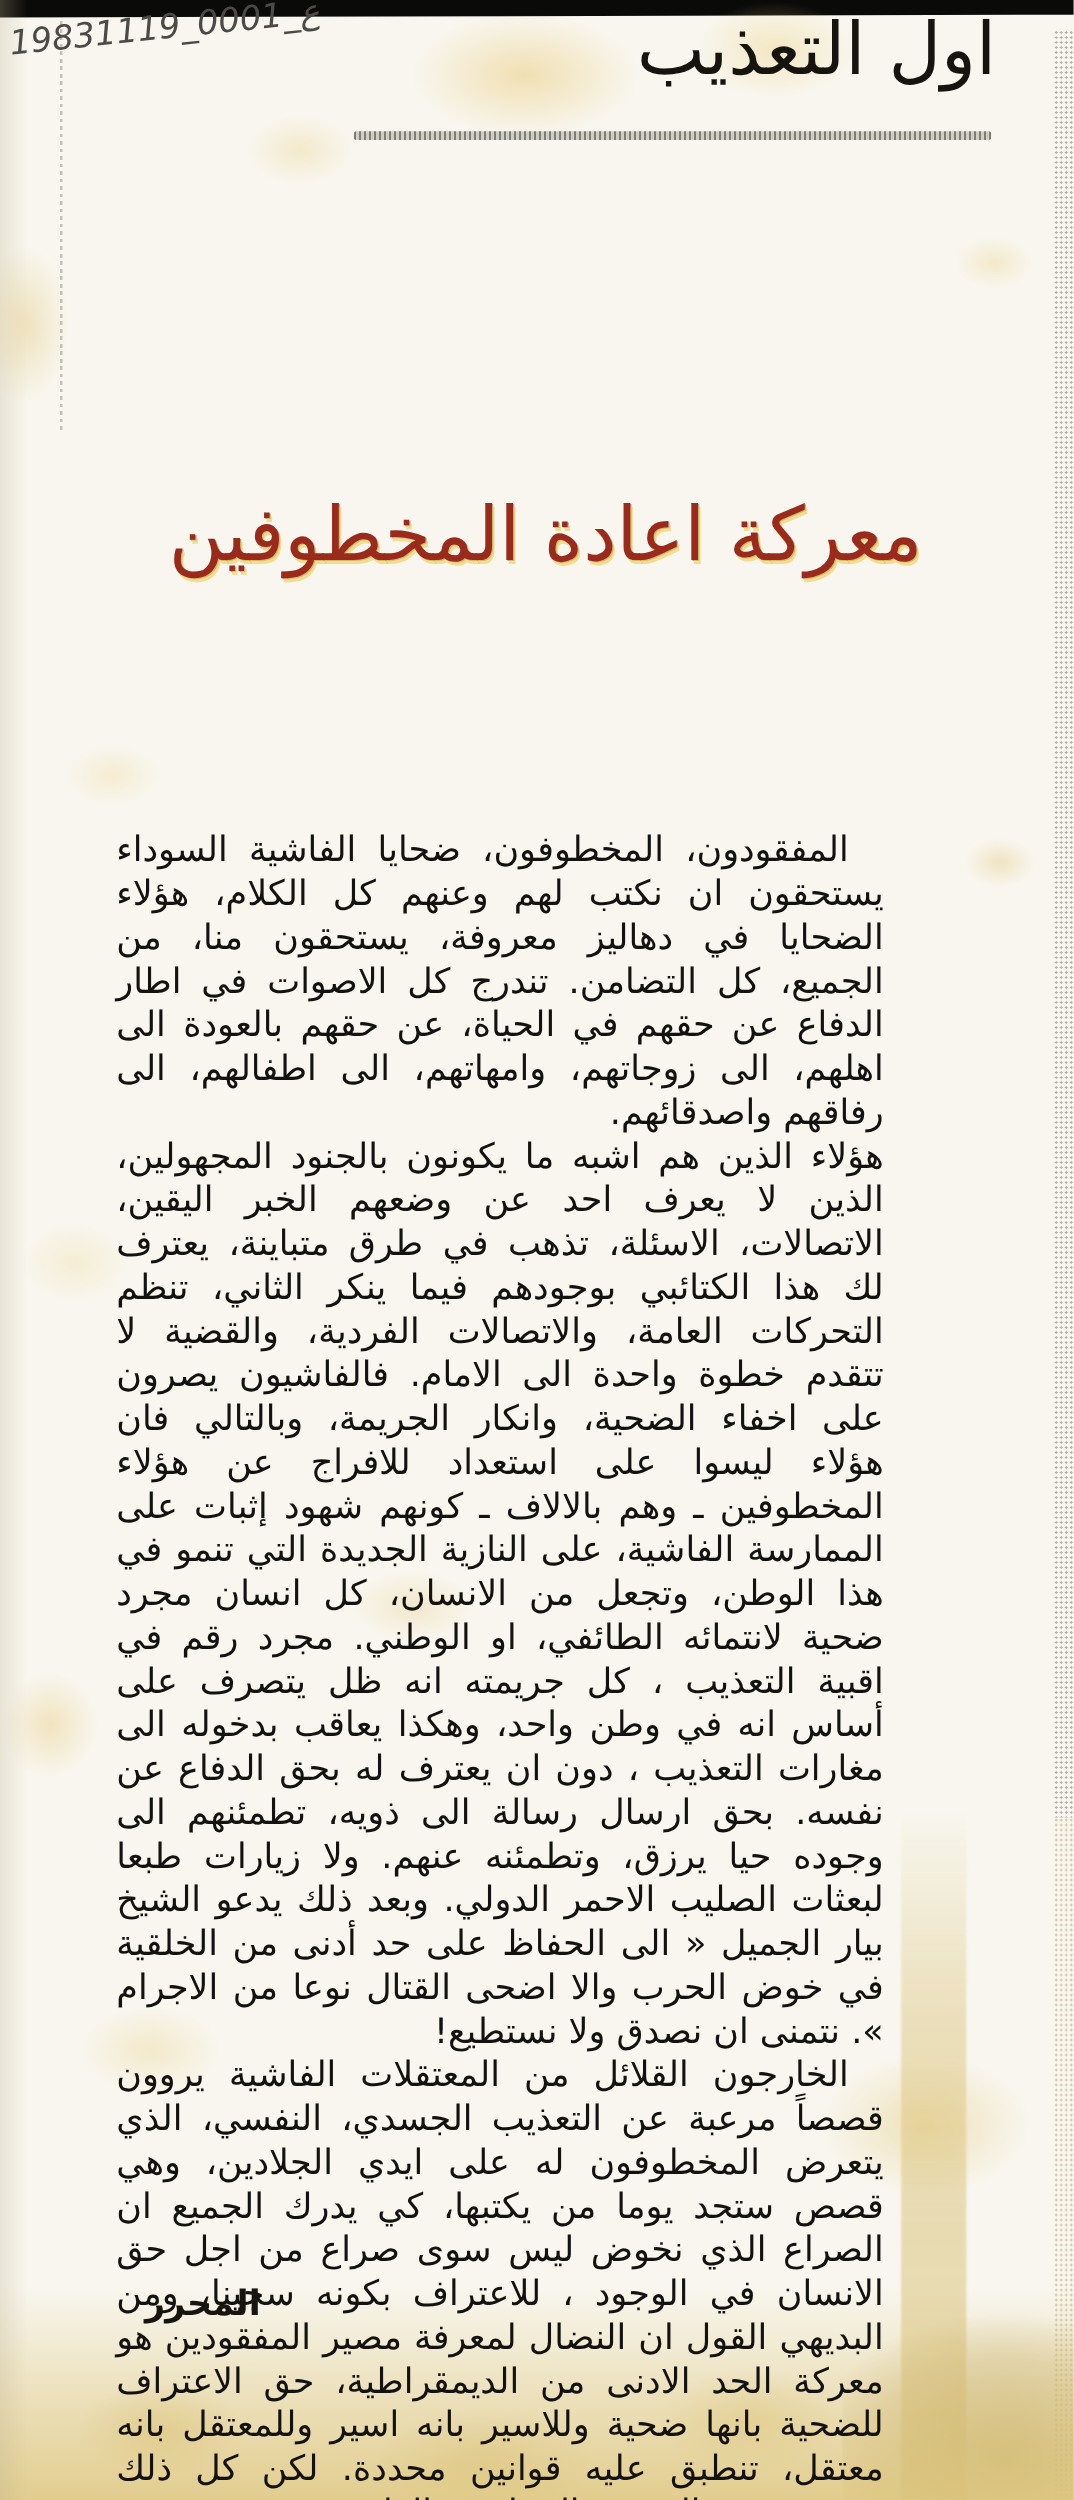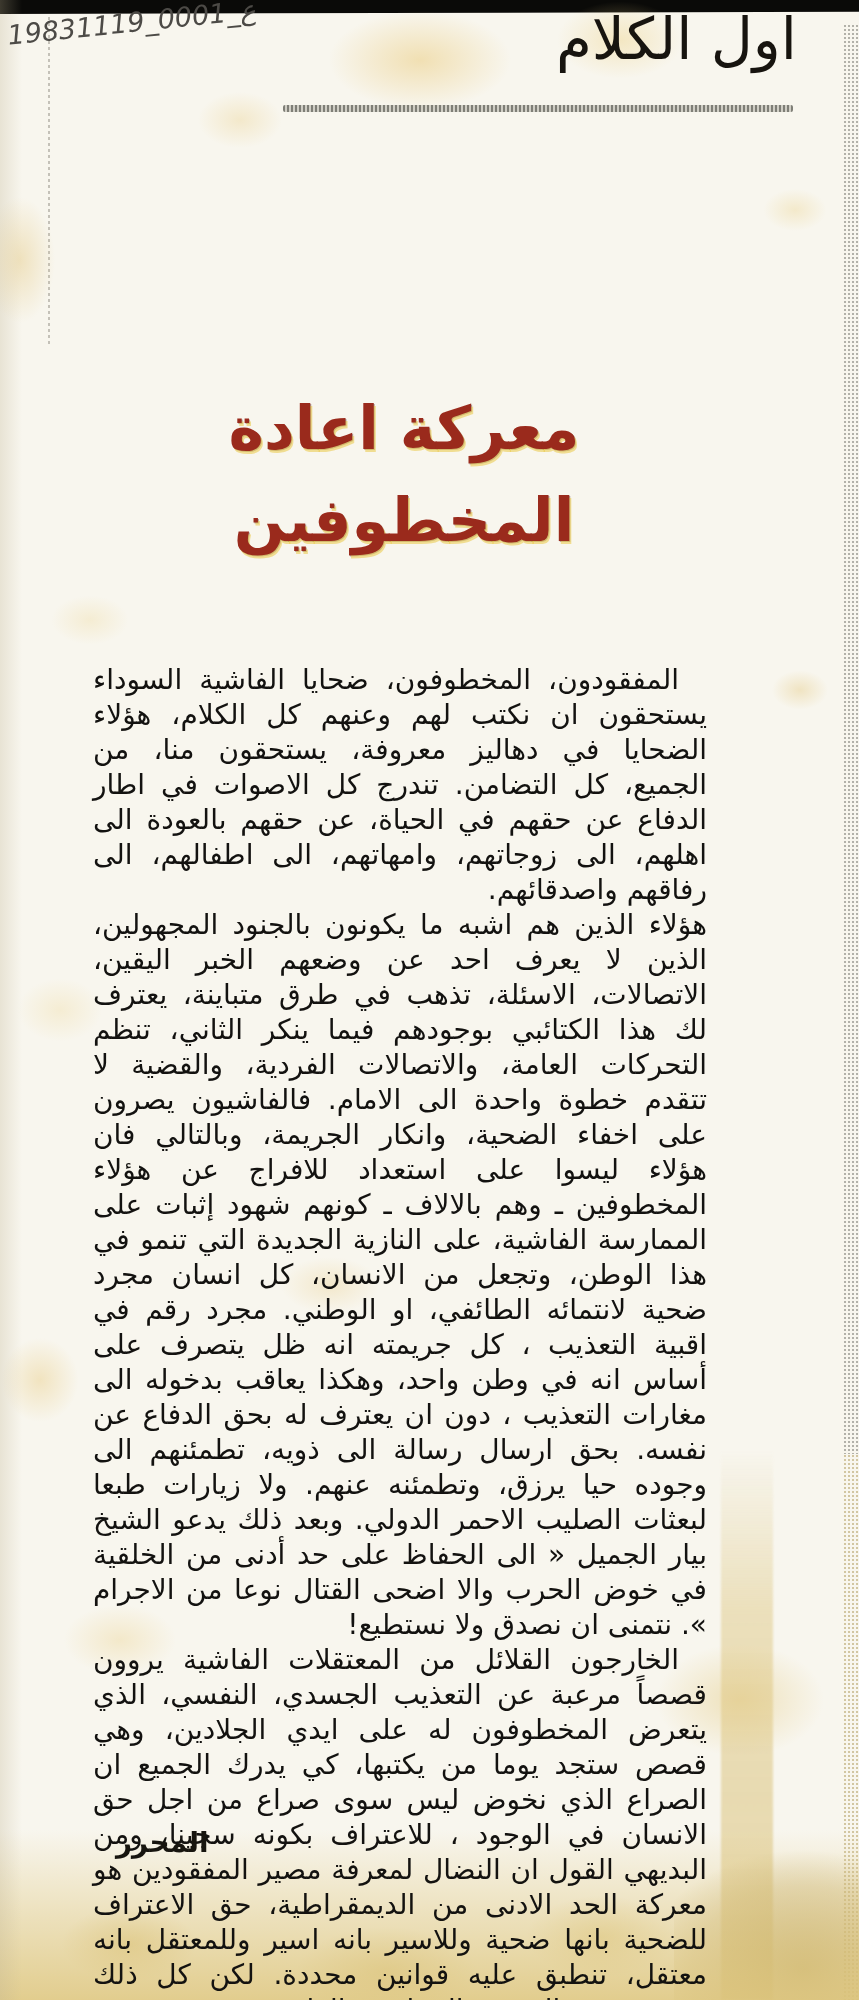--- a/index.html
+++ b/index.html
@@ -85,23 +85,23 @@
   }
   .masthead-rule{
     position:absolute;top:105px;left:283px;width:510px;height:7px;
     background:
       repeating-linear-gradient(90deg, rgba(90,90,82,.9) 0 2px, rgba(190,188,178,.8) 2px 4px);
     border-radius:2px;
     opacity:.85;
   }
   .article-title{
     position:absolute;top:332px;left:70px;width:668px;
-    direction:rtl;text-align:center;
+    direction:rtl;
     color:#9a2a1c;
-    font-weight:bold;
+    font-weight:normal;
     font-size:60px;line-height:92px;
     text-shadow:2px 3px 0 rgba(233,200,70,.55), 1px 1px 0 rgba(60,20,10,.35);
     padding-top:50px;
   }
   .article-body{
     position:absolute;top:662px;left:93px;width:614px;
     direction:rtl;text-align:justify;
     color:#131210;
     font-size:28px;line-height:35px;
     font-family:"DejaVu Sans",sans-serif;
@@ -121,21 +121,21 @@
 <div class="left-fold-line"></div>
 <div class="right-halftone-strip"></div>
 <div class="right-halftone-strip lower"></div>
 <div class="right-tan-streak"></div>
 <div class="bottom-mottle"></div>
 <div class="bottom-right-block"></div>
 <div class="stain-overlay"></div>
 
 <div class="annotation">19831119_0001_ع</div>
 
-<div class="masthead">اول الكلام</div>
+<div class="masthead">اول التعذيب</div>
 <div class="masthead-rule"></div>
 
 <div class="article-title">
   <div>معركة اعادة المخطوفين</div>
 </div>
 
 <div class="article-body">
   <p class="indent">المفقودون، المخطوفون، ضحايا الفاشية السوداء يستحقون ان نكتب لهم وعنهم كل الكلام، هؤلاء الضحايا في دهاليز معروفة، يستحقون منا، من الجميع، كل التضامن. تندرج كل الاصوات في اطار الدفاع عن حقهم في الحياة، عن حقهم بالعودة الى اهلهم، الى زوجاتهم، وامهاتهم، الى اطفالهم، الى رفاقهم واصدقائهم.</p>
   <p>هؤلاء الذين هم اشبه ما يكونون بالجنود المجهولين، الذين لا يعرف احد عن وضعهم الخبر اليقين، الاتصالات، الاسئلة، تذهب في طرق متباينة، يعترف لك هذا الكتائبي بوجودهم فيما ينكر الثاني، تنظم التحركات العامة، والاتصالات الفردية، والقضية لا تتقدم خطوة واحدة الى الامام. فالفاشيون يصرون على اخفاء الضحية، وانكار الجريمة، وبالتالي فان هؤلاء ليسوا على استعداد للافراج عن هؤلاء المخطوفين ـ وهم بالالاف ـ كونهم شهود إثبات على الممارسة الفاشية، على النازية الجديدة التي تنمو في هذا الوطن، وتجعل من الانسان، كل انسان مجرد ضحية لانتمائه الطائفي، او الوطني. مجرد رقم في اقبية التعذيب ، كل جريمته انه ظل يتصرف على أساس انه في وطن واحد، وهكذا يعاقب بدخوله الى مغارات التعذيب ، دون ان يعترف له بحق الدفاع عن نفسه. بحق ارسال رسالة الى ذويه، تطمئنهم الى وجوده حيا يرزق، وتطمئنه عنهم. ولا زيارات طبعا لبعثات الصليب الاحمر الدولي. وبعد ذلك يدعو الشيخ بيار الجميل « الى الحفاظ على حد أدنى من الخلقية في خوض الحرب والا اضحى القتال نوعا من الاجرام ». نتمنى ان نصدق ولا نستطيع!</p>
   <p class="indent">الخارجون القلائل من المعتقلات الفاشية يروون قصصاً مرعبة عن التعذيب الجسدي، النفسي، الذي يتعرض المخطوفون له على ايدي الجلادين، وهي قصص ستجد يوما من يكتبها، كي يدرك الجميع ان الصراع الذي نخوض ليس سوى صراع من اجل حق الانسان في الوجود ، للاعتراف بكونه سجينا، ومن البديهي القول ان النضال لمعرفة مصير المفقودين هو معركة الحد الادنى من الديمقراطية، حق الاعتراف للضحية بانها ضحية وللاسير بانه اسير وللمعتقل بانه معتقل، تنطبق عليه قوانين محددة. لكن كل ذلك مرفوض في العرف والممارسة الفاشيين.</p>

